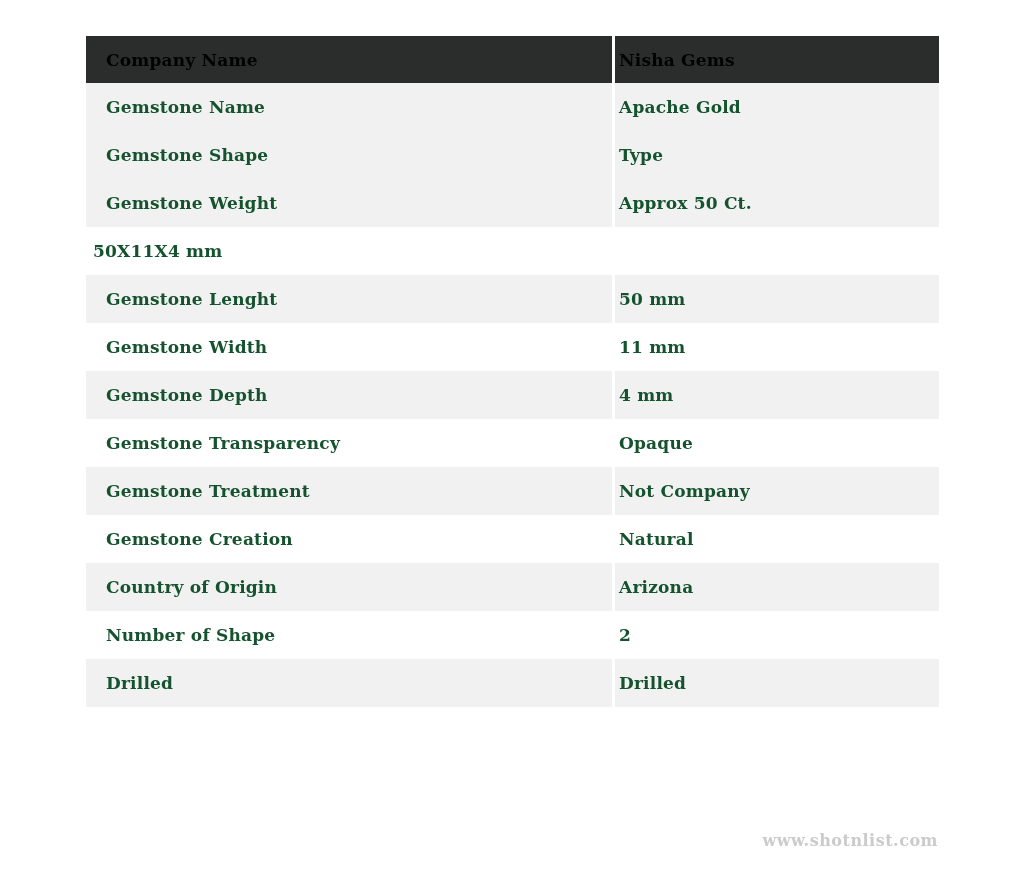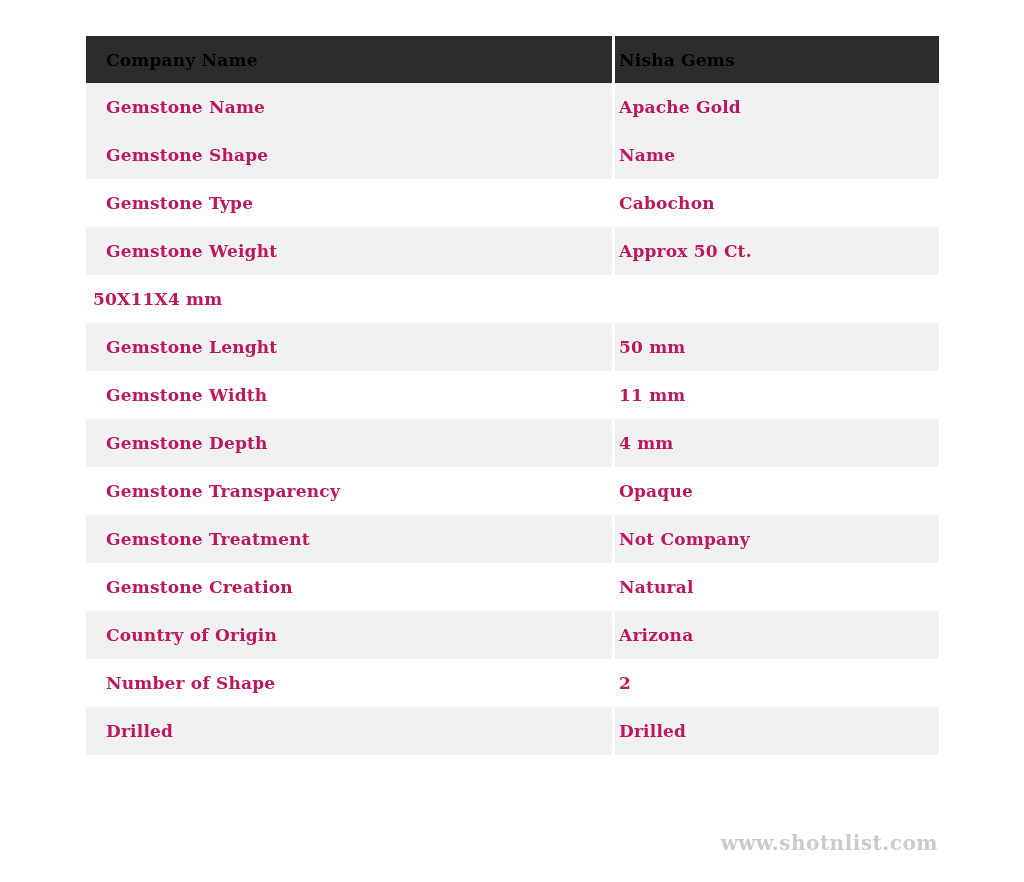--- a/index.html
+++ b/index.html
@@ -27,21 +27,21 @@
   }
   .row.header-row {
     height: 47px;
   }
   .cell {
     display: flex;
     align-items: center;
     box-sizing: border-box;
     font-weight: bold;
     font-size: 17px;
-    color: #be185d;
+    color: #14532d;
     letter-spacing: 0.2px;
   }
   .cell-label {
     width: 526px;
     padding-left: 20px;
   }
   .col-gap {
     width: 3px;
     background: #ffffff;
     flex: 0 0 3px;
@@ -58,21 +58,21 @@
     background: #f1f1f2;
   }
   .row.plain .cell {
     background: #ffffff;
   }
   .watermark {
     position: absolute;
     top: 831px;
     right: 86px;
     font-weight: bold;
-    font-size: 20px;
+    font-size: 16px;
     color: #cbcbcb;
     letter-spacing: 0.5px;
   }
 </style>
 </head>
 <body>
 
 <div class="spec-table">
   <div class="row header-row">
     <div class="cell cell-label">Company Name</div>
@@ -81,26 +81,21 @@
   </div>
   <div id="rows-container">
       <div class="row shade">
     <div class="cell cell-label">Gemstone Name</div>
     <div class="col-gap"></div>
     <div class="cell cell-value">Apache Gold</div>
   </div>
       <div class="row shade">
     <div class="cell cell-label">Gemstone Shape</div>
     <div class="col-gap"></div>
-    <div class="cell cell-value">Name</div>
-  </div>
-      <div class="row plain">
-    <div class="cell cell-label">Gemstone Type</div>
-    <div class="col-gap"></div>
-    <div class="cell cell-value">Cabochon</div>
+    <div class="cell cell-value">Type</div>
   </div>
       <div class="row shade">
     <div class="cell cell-label">Gemstone Weight</div>
     <div class="col-gap"></div>
     <div class="cell cell-value">Approx 50 Ct.</div>
   </div>
       <div class="row plain">
     <div class="col-gap"></div>
     <div class="cell cell-value">50X11X4 mm</div>
   </div>

